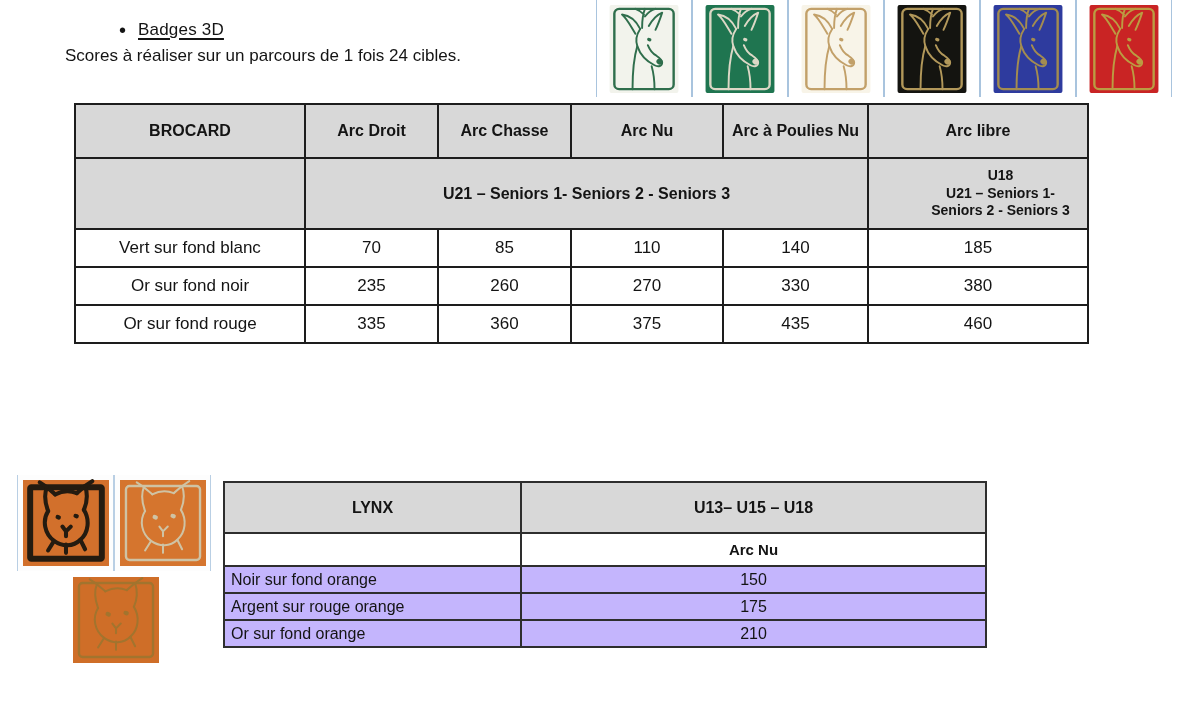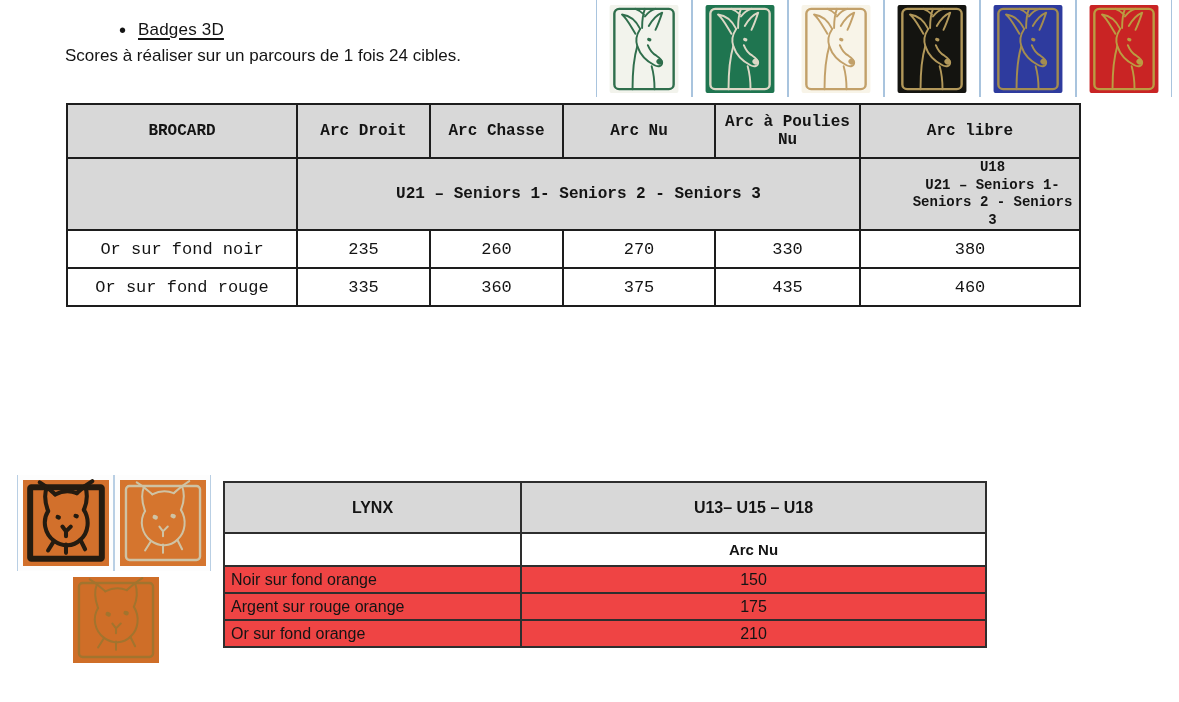--- a/index.html
+++ b/index.html
@@ -41,36 +41,36 @@
   .lynx-third {
     position:absolute; top:575px; left:70px; width:92px; height:90px;
     display:flex; align-items:center; justify-content:center;
   }
   .lynx-third svg { width:88px; height:86px; }
 
   
   table { border-collapse:collapse; table-layout:fixed; }
   th, td { vertical-align:middle; text-align:center; overflow:hidden; }
 
-  .brocard { position:absolute; top:103px; left:66px; width:1013px;font-family:Liberation Mono, monospace; }
+  .brocard { position:absolute; top:103px; left:74px; width:1013px; }
   .brocard th, .brocard td { border:2px solid #1d1d1d; }
   .gray { background:#d8d8d8; }
   .brocard .hdr1 { height:54px; font-size:16px; font-weight:bold; line-height:1.15; }
   .brocard .hdr2 { height:71px; font-size:16px; font-weight:bold; }
   .brocard .multi { font-size:14px; line-height:1.25; font-weight:bold; }
   .brocard .multi span { display:block;margin-left:45px; }
   .brocard tbody tr { height:38px; }
   .brocard tbody td { font-size:17px; background:#fff; }
 
   .lynx-table { position:absolute; top:481px; left:223px; width:762px; }
   .lynx-table th, .lynx-table td { border:2px solid #2e2e2e; }
   .lynx-table .hdr1 { height:51px; font-size:16px; font-weight:bold;border-radius:11px; }
   .lynx-table .hdr2 { height:33px; font-size:15px; font-weight:bold; background:#fff; }
   .lynx-table tbody tr { height:27px; }
-  .lynx-table tbody td { font-size:16px; background:#ef4444; }
+  .lynx-table tbody td { font-size:16px; background:#c4b5fd; }
   .lynx-table td.left { text-align:left; padding-left:6px; }
 </style>
 </head>
 <body>
 
 <svg width="0" height="0" style="position:absolute">
   <defs>
     <g id="deer-shape" fill="none" stroke-linecap="round" stroke-linejoin="round" stroke-width="2">
       <path d="M27 30 C22 22 18 14 13 10 C21 11 28 17 32 25"></path>
       <path d="M34 24 C34 16 35 9 37 4 M37 12 C40 8 44 5 48 4 M36 10 C33 7 30 5 27 4"></path>
@@ -169,20 +169,28 @@
       <td class="gray" colspan="4">U21 – Seniors 1- Seniors 2 - Seniors 3</td>
       <td class="gray multi">
         <span>U18</span>
         <span>U21 – Seniors 1-</span>
         <span>Seniors 2 - Seniors 3</span>
       </td>
     </tr>
   </thead>
   <tbody>
     <tr>
+      <td>Vert sur fond blanc</td>
+      <td>70</td>
+      <td>85</td>
+      <td>110</td>
+      <td>140</td>
+      <td>185</td>
+    </tr>
+    <tr>
       <td>Or sur fond noir</td>
       <td>235</td>
       <td>260</td>
       <td>270</td>
       <td>330</td>
       <td>380</td>
     </tr>
     <tr>
       <td>Or sur fond rouge</td>
       <td>335</td>

